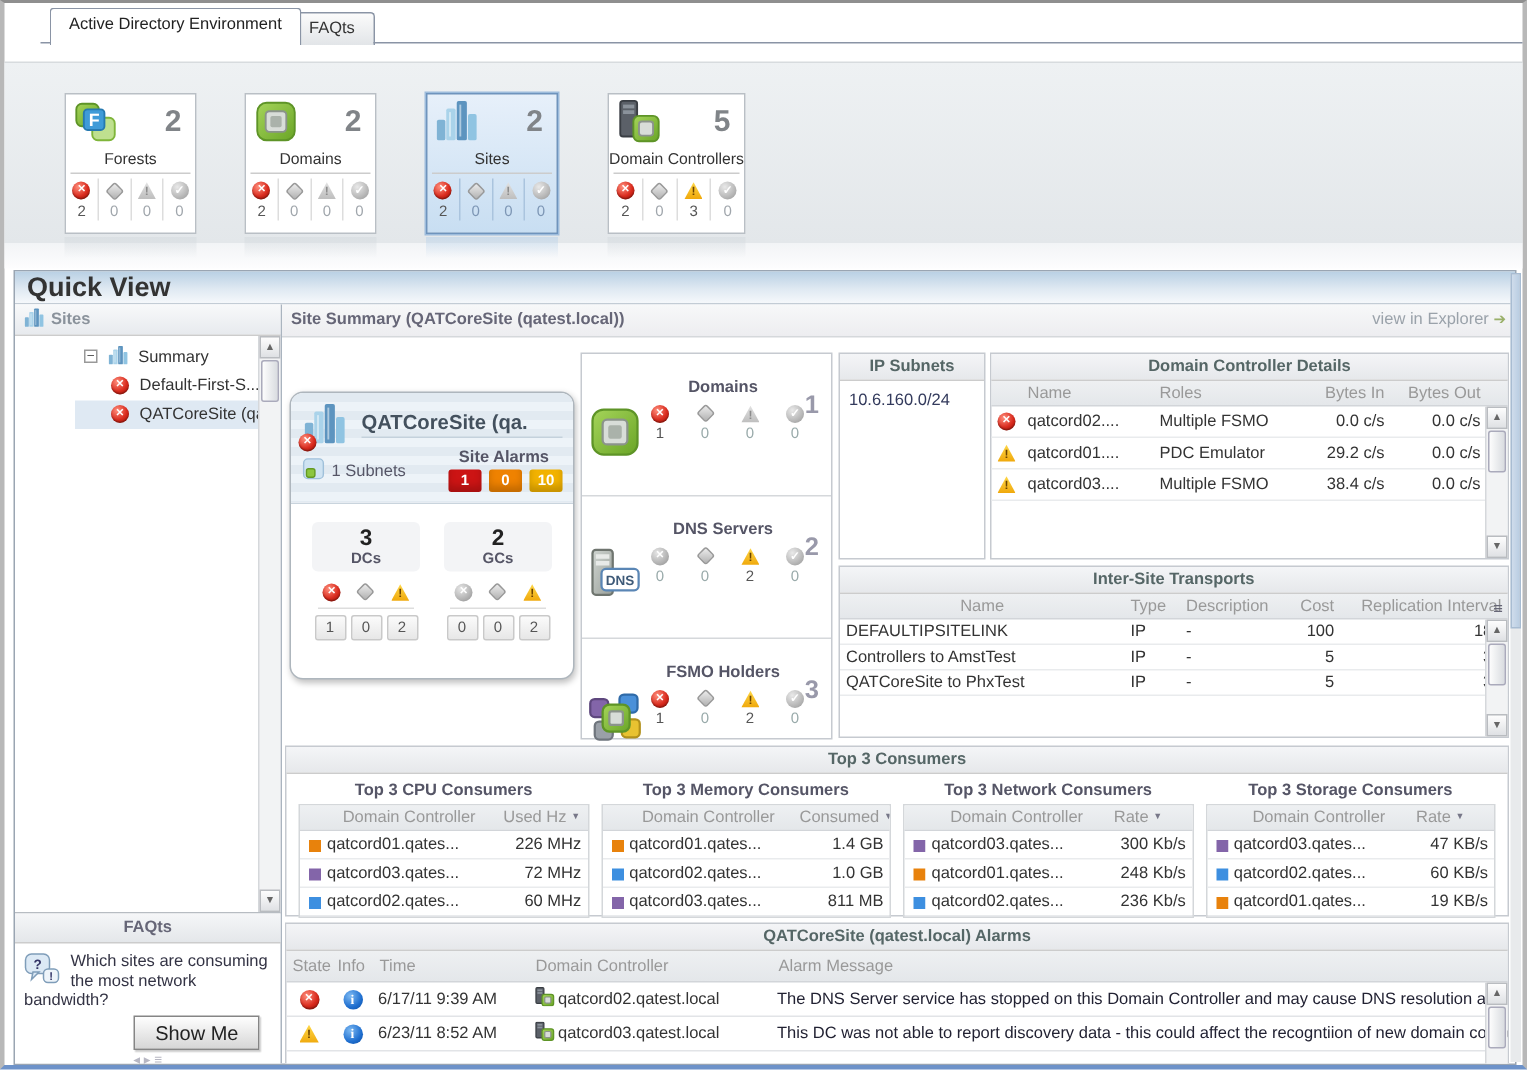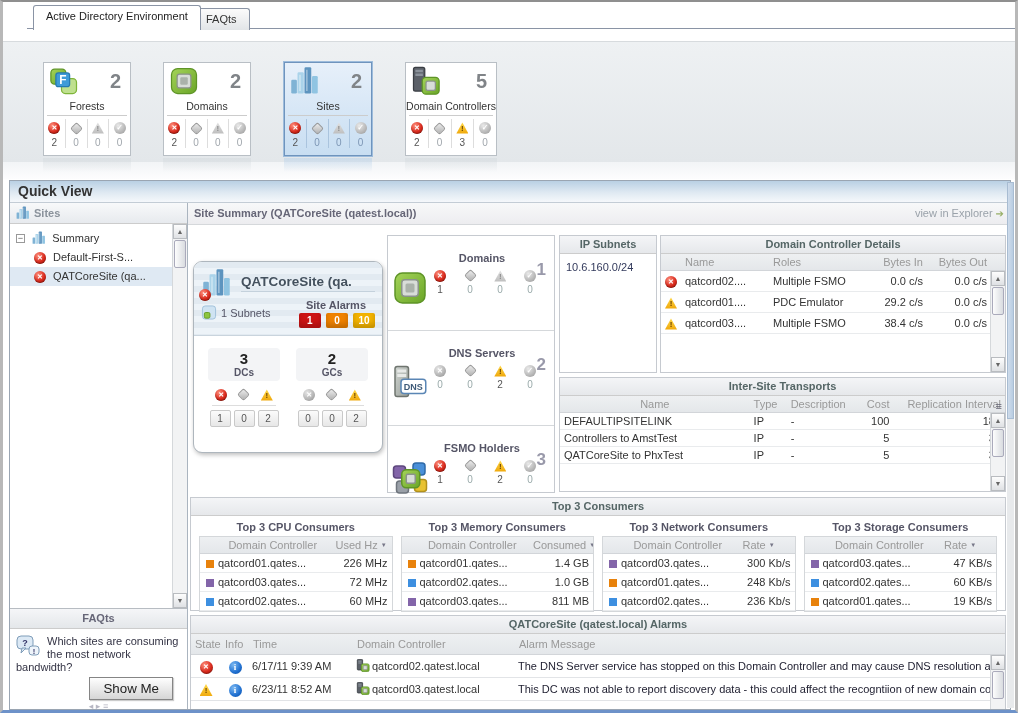--- a/index.html
+++ b/index.html
@@ -63,30 +63,30 @@
     line-height:14px; text-align:center; font-weight:bold; }
   .st.info { border-radius:50%; background:radial-gradient(circle at 35% 30%, #7cb9f2, #1f6fd0 60%, #0a4ba0); }
   .st.info::after { content:"i"; position:absolute; inset:0; color:#fff; font-size:9px;
     line-height:12px; text-align:center; font-weight:bold; font-family:"Liberation Serif",serif; }
   .st.s13 { width:13px; height:13px; }
 
   
   .qv { position:absolute; left:6px; top:178px; width:1002px; bottom:0;
     border:1px solid #9aa5b2; background:#fff; }
   .qv-head { height:22px; background:linear-gradient(#b9d0e4,#dfe9f2 55%,#f5f8fb);
-    border-bottom:1px solid #c3ccd5; font-weight:bold; font-size:14px; color:#333;
+    border-bottom:1px solid #c3ccd5; font-weight:bold; font-size:18px; color:#333;
     line-height:21px; padding-left:8px; }
 
   .sidebar { position:absolute; left:0; top:22px; width:178px; bottom:0; border-right:1px solid #aab4bf;
     background:#fff; }
   .side-head { height:21px; background:linear-gradient(#f8f9fa,#e7eaee); border-bottom:1px solid #ccc;
     color:#8a929b; font-weight:bold; line-height:20px; padding-left:6px; }
   .side-head svg { width:14px; height:14px; vertical-align:-3px; margin-right:4px; }
   .tree { position:absolute; top:21px; left:0; right:0; bottom:101px; overflow:hidden; }
-  .trow { height:19px; line-height:19px; white-space:nowrap; padding-left:6px; cursor:pointer; }
+  .trow { height:19px; line-height:19px; white-space:nowrap; padding-left:6px; cursor:pointer;margin-left:40px; }
   .trow svg { width:14px; height:14px; vertical-align:-3px; margin-right:3px; }
   .trow .st { margin-right:4px; }
   .trow.sel { background:#dfe9f3; }
   .trow.child { padding-left:24px; }
   .expander { display:inline-block; width:9px; height:9px; border:1px solid #999; background:#fff;
     color:#555; font-size:9px; line-height:7px; text-align:center; margin-right:4px; vertical-align:1px; }
 
   .vscroll { position:absolute; right:0; top:0; bottom:0; width:15px; background:#f2f3f4;
     border-left:1px solid #d5d8db; }
   .vscroll .arr { position:absolute; left:0; right:0; height:15px; background:linear-gradient(#fdfdfd,#dfe1e4);

